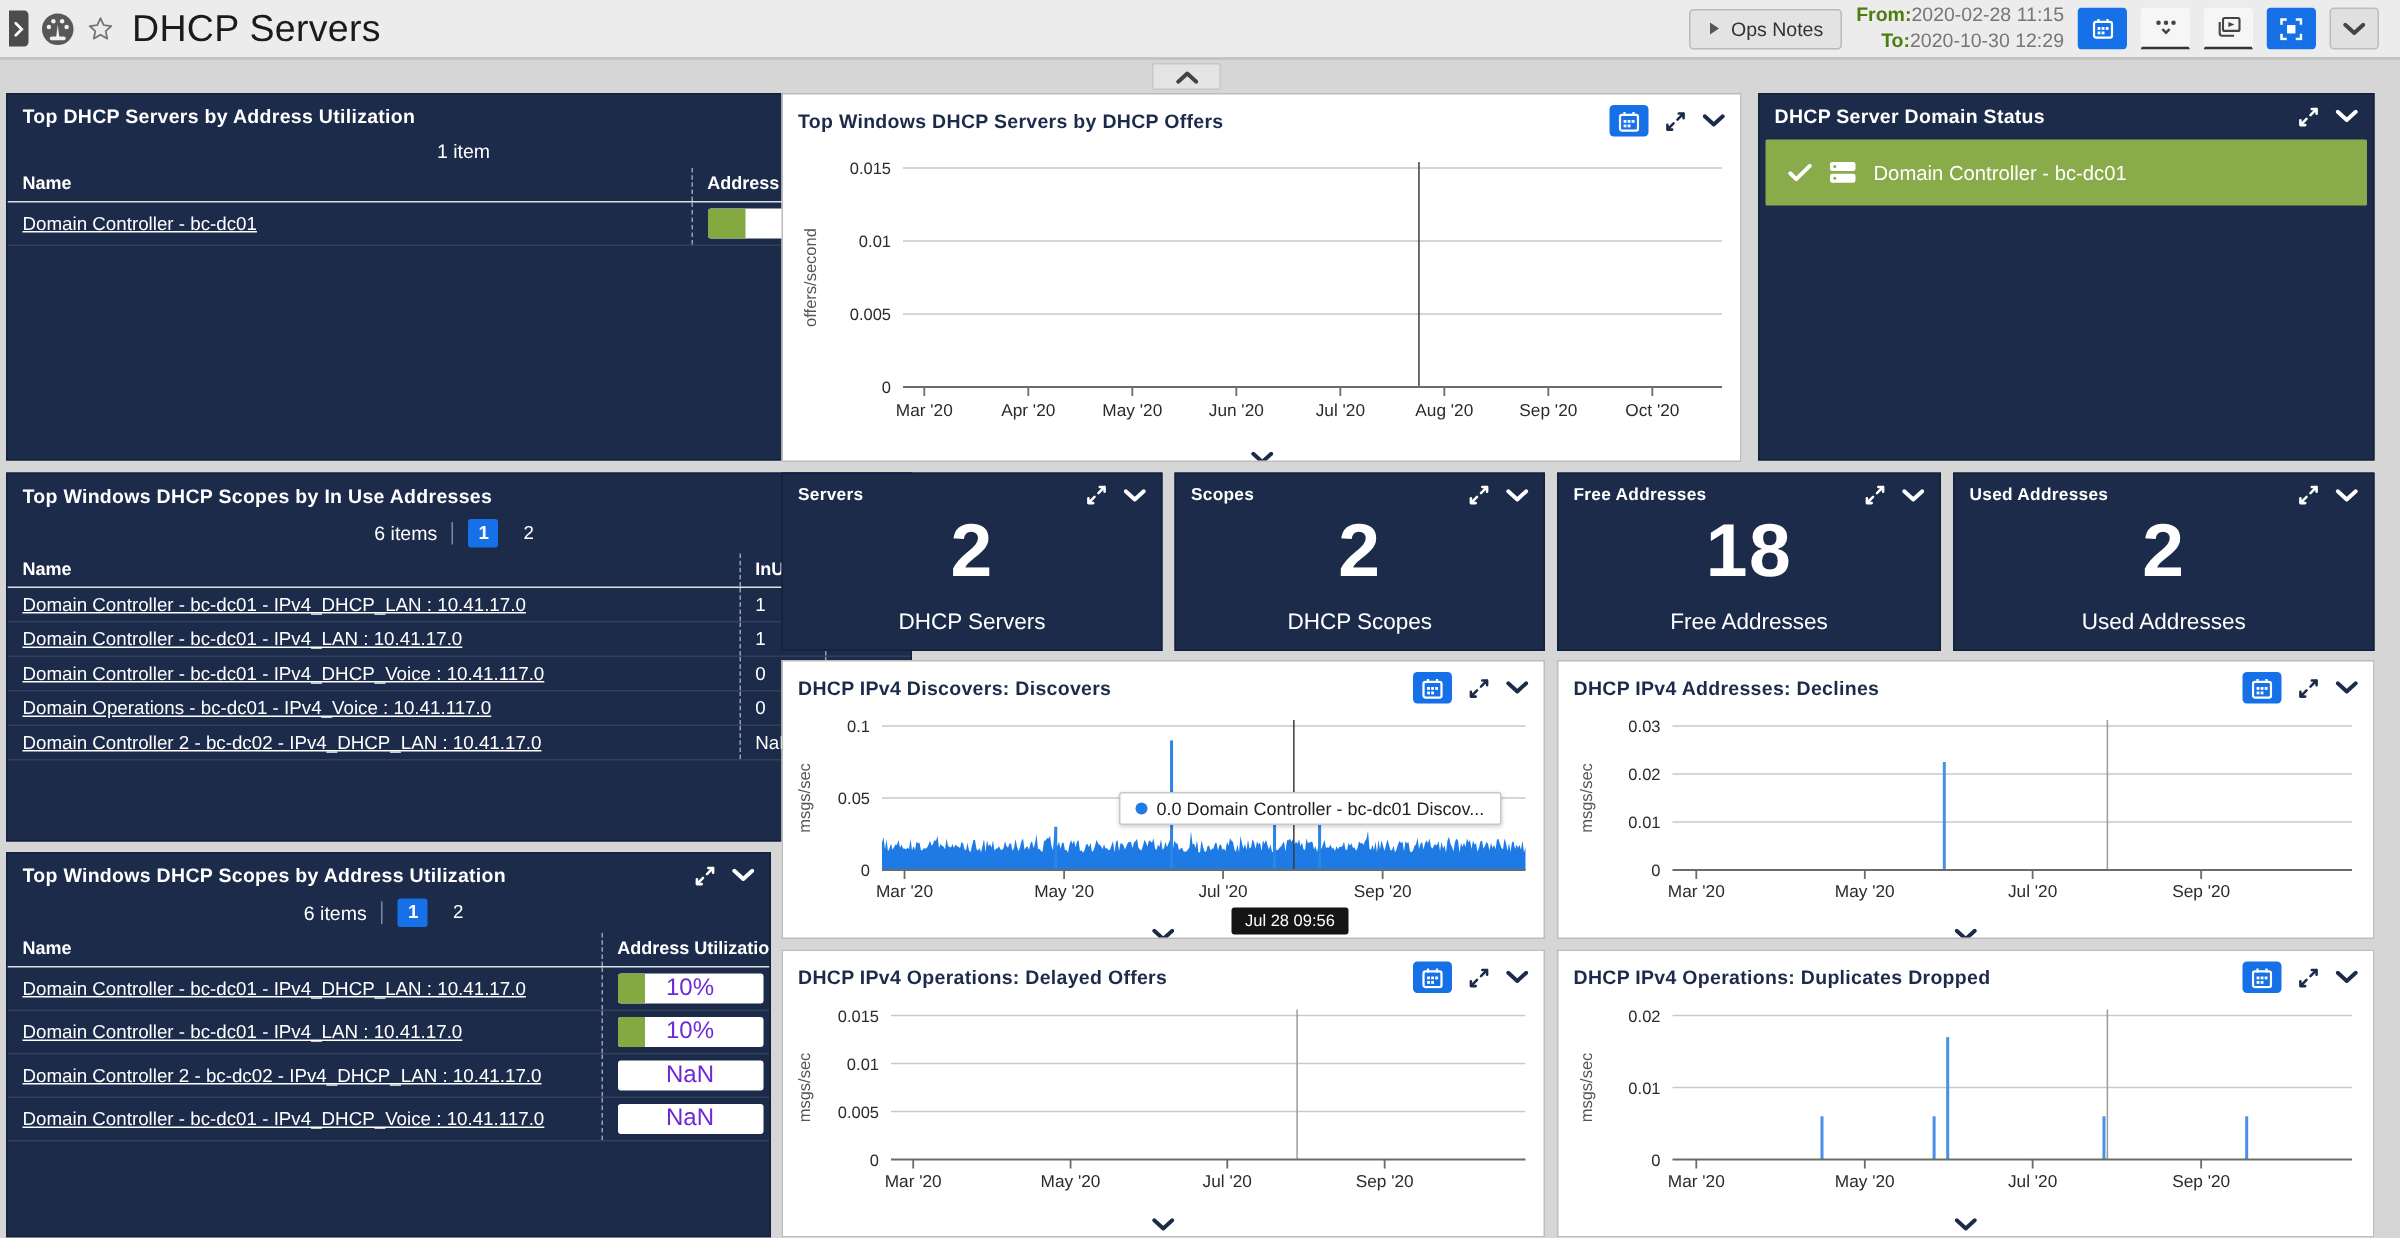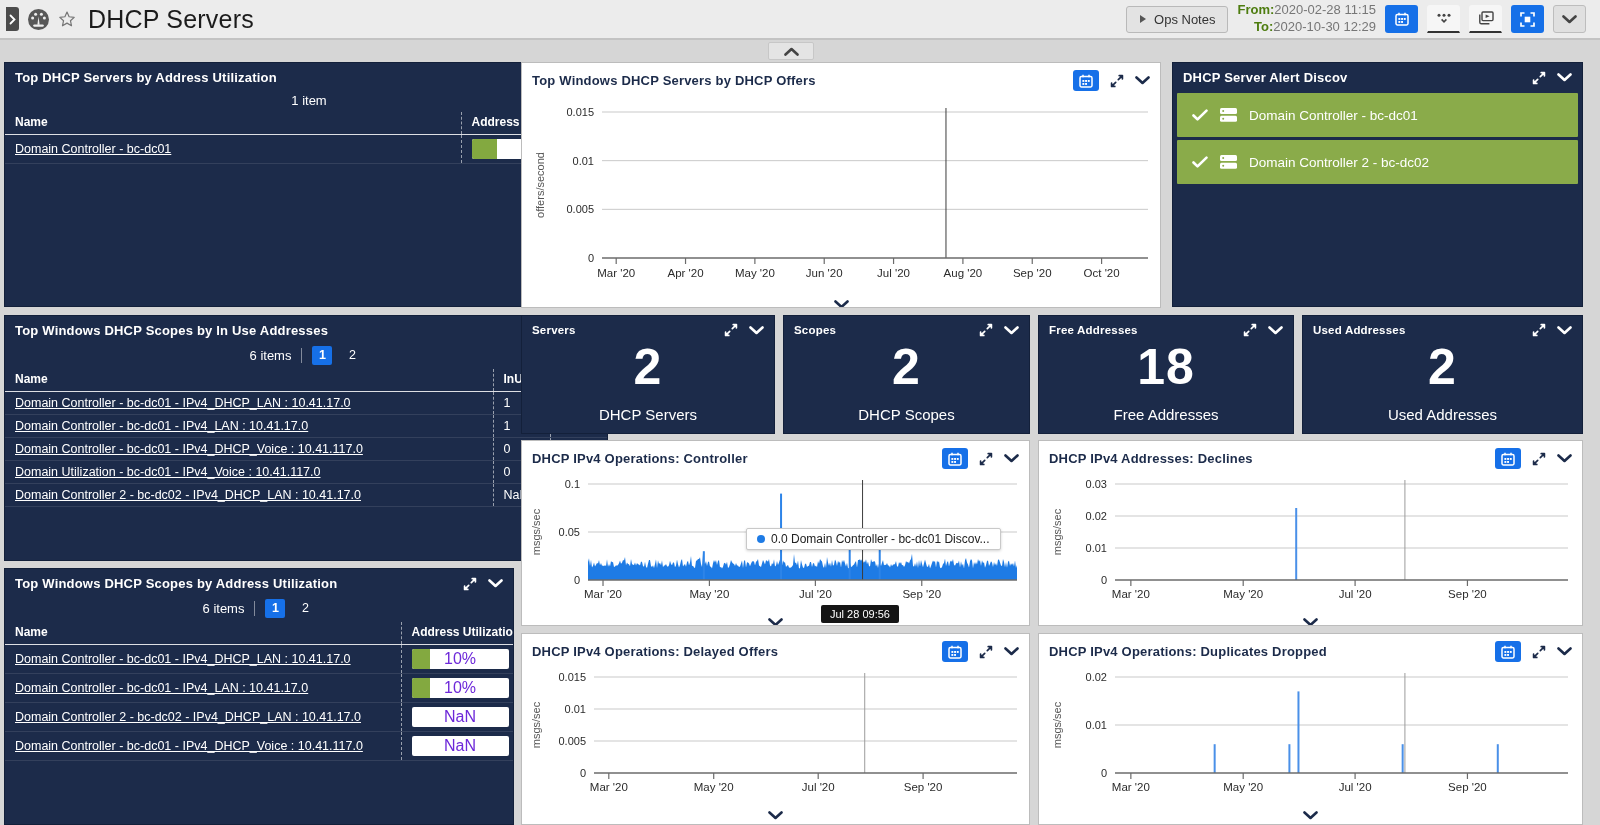--- a/index.html
+++ b/index.html
@@ -244,21 +244,21 @@
       </svg></div>
   <div class="chart-foot icon-slot">
       <svg width="15" height="9" viewBox="0 0 15 9">
         <path d="M1.5 1.5 L7.5 7 L13.5 1.5" fill="none" stroke="currentColor" stroke-width="2.6" stroke-linecap="round" stroke-linejoin="round"></path>
       </svg>
     </div>
 </div>
 
 <div class="panel" style="left:1172px;top:62px;width:411px;height:245px">
   <div class="phead">
-    <span class="ptitle">DHCP Server Alert Discov</span>
+    <span class="ptitle">DHCP Server Domain Status</span>
     <span class="pic">
       <span class="icon-slot">
           <svg width="14" height="14" viewBox="0 0 14 14" fill="none" stroke="currentColor" stroke-width="1.7" stroke-linecap="round">
             <path d="M8.3 5.7 L12.4 1.6 M12.4 1.6 H9.2 M12.4 1.6 V4.8 M5.7 8.3 L1.6 12.4 M1.6 12.4 H4.8 M1.6 12.4 V9.2"></path>
           </svg>
         </span>
       <span class="icon-slot">
           <svg width="15" height="9" viewBox="0 0 15 9">
             <path d="M1.5 1.5 L7.5 7 L13.5 1.5" fill="none" stroke="currentColor" stroke-width="2.6" stroke-linecap="round" stroke-linejoin="round"></path>
           </svg>
@@ -274,36 +274,20 @@
         </span>
         <span style="display: flex;">
           <svg width="19" height="16" viewBox="0 0 19 16">
             <rect x="1" y="1" width="17" height="6" rx="1.5" fill="#fff"></rect>
             <rect x="1" y="8.8" width="17" height="6" rx="1.5" fill="#fff"></rect>
             <circle cx="4.2" cy="4" r="1" fill="#8aab4a"></circle>
             <circle cx="4.2" cy="11.8" r="1" fill="#8aab4a"></circle>
           </svg>
         </span>
         <span>Domain Controller - bc-dc01</span>
-      </div>
-      <div class="alert-row">
-        <span style="display: flex;">
-          <svg width="16" height="12" viewBox="0 0 16 12">
-            <path d="M1.5 6.5 L5.5 10.4 L14.5 1.6" fill="none" stroke="#fff" stroke-width="2.6" stroke-linecap="round" stroke-linejoin="round"></path>
-          </svg>
-        </span>
-        <span style="display: flex;">
-          <svg width="19" height="16" viewBox="0 0 19 16">
-            <rect x="1" y="1" width="17" height="6" rx="1.5" fill="#fff"></rect>
-            <rect x="1" y="8.8" width="17" height="6" rx="1.5" fill="#fff"></rect>
-            <circle cx="4.2" cy="4" r="1" fill="#8aab4a"></circle>
-            <circle cx="4.2" cy="11.8" r="1" fill="#8aab4a"></circle>
-          </svg>
-        </span>
-        <span>Domain Controller 2 - bc-dc02</span>
       </div>
     </div>
 </div>
 
 <div class="panel" style="left:4px;top:315px;width:604px;height:246px">
   <div class="phead">
     <span class="ptitle">Top Windows DHCP Scopes by In Use Addresses</span>
     <span class="pic">
       <span class="icon-slot">
           <svg width="14" height="14" viewBox="0 0 14 14" fill="none" stroke="currentColor" stroke-width="1.7" stroke-linecap="round">
@@ -346,21 +330,21 @@
           <td><a class="lnk">Domain Controller - bc-dc01 - IPv4_LAN : 10.41.17.0</a></td>
           <td class="tcol">1</td>
           <td class="tcol">9</td>
         </tr>
         <tr>
           <td><a class="lnk">Domain Controller - bc-dc01 - IPv4_DHCP_Voice : 10.41.117.0</a></td>
           <td class="tcol">0</td>
           <td class="tcol">0</td>
         </tr>
         <tr>
-          <td><a class="lnk">Domain Utilization - bc-dc01 - IPv4_Voice : 10.41.117.0</a></td>
+          <td><a class="lnk">Domain Operations - bc-dc01 - IPv4_Voice : 10.41.117.0</a></td>
           <td class="tcol">0</td>
           <td class="tcol">0</td>
         </tr>
         <tr>
           <td><a class="lnk">Domain Controller 2 - bc-dc02 - IPv4_DHCP_LAN : 10.41.17.0</a></td>
           <td class="tcol">NaN</td>
           <td class="tcol">NaN</td>
         </tr>
       </tbody>
   </table>
@@ -438,21 +422,21 @@
           </svg>
         </span>
       </span>
   </div>
   <div class="stat-num">2</div>
   <div class="stat-cap">Used Addresses</div>
 </div>
 
 <div class="panel white" style="left:521px;top:440px;width:509px;height:186px">
   <div class="phead">
-    <span class="ptitle">DHCP IPv4 Operations: Controller</span>
+    <span class="ptitle">DHCP IPv4 Discovers: Discovers</span>
     <span class="pic">
       <span class="cal-btn icon-slot">
           <svg width="14" height="14" viewBox="0 0 14 14">
             <rect x="1" y="2.6" width="12" height="10.4" rx="1.4" fill="none" stroke="#fff" stroke-width="1.5"></rect>
             <path d="M4 0.7 V3.3 M10 0.7 V3.3" stroke="#fff" stroke-width="1.5"></path>
             <rect x="3.4" y="6" width="1.9" height="1.9" fill="#fff"></rect>
             <rect x="6.1" y="6" width="1.9" height="1.9" fill="#fff"></rect>
             <rect x="8.8" y="6" width="1.9" height="1.9" fill="#fff"></rect>
             <rect x="3.4" y="9" width="1.9" height="1.9" fill="#fff"></rect>
             <rect x="6.1" y="9" width="1.9" height="1.9" fill="#fff"></rect>

